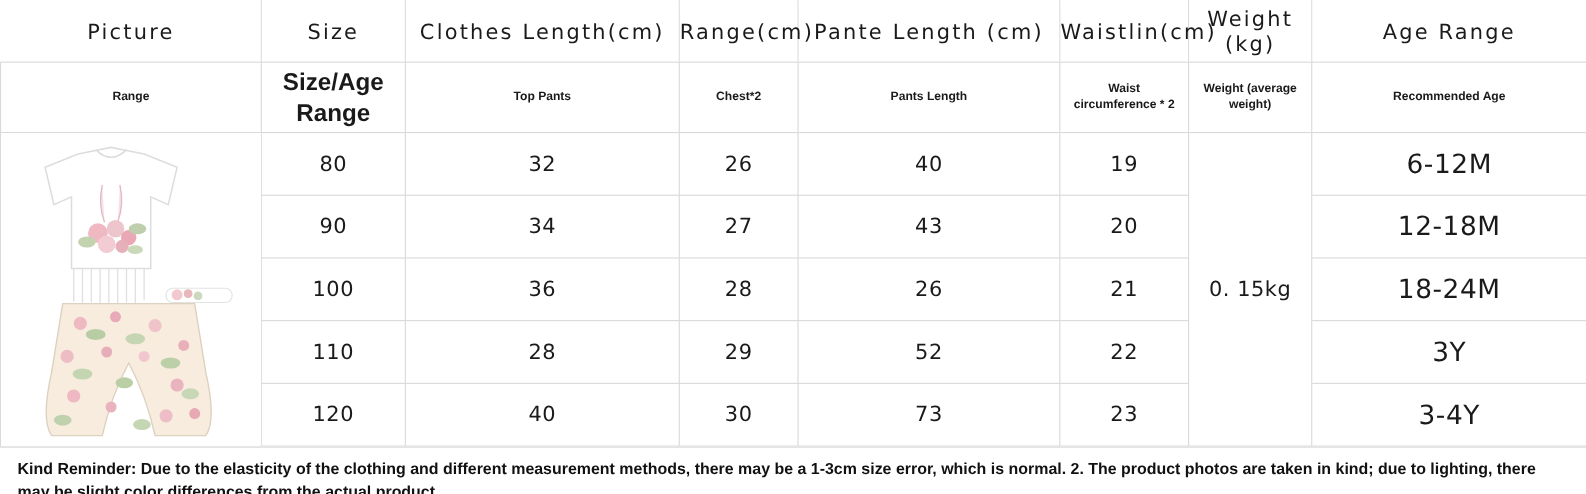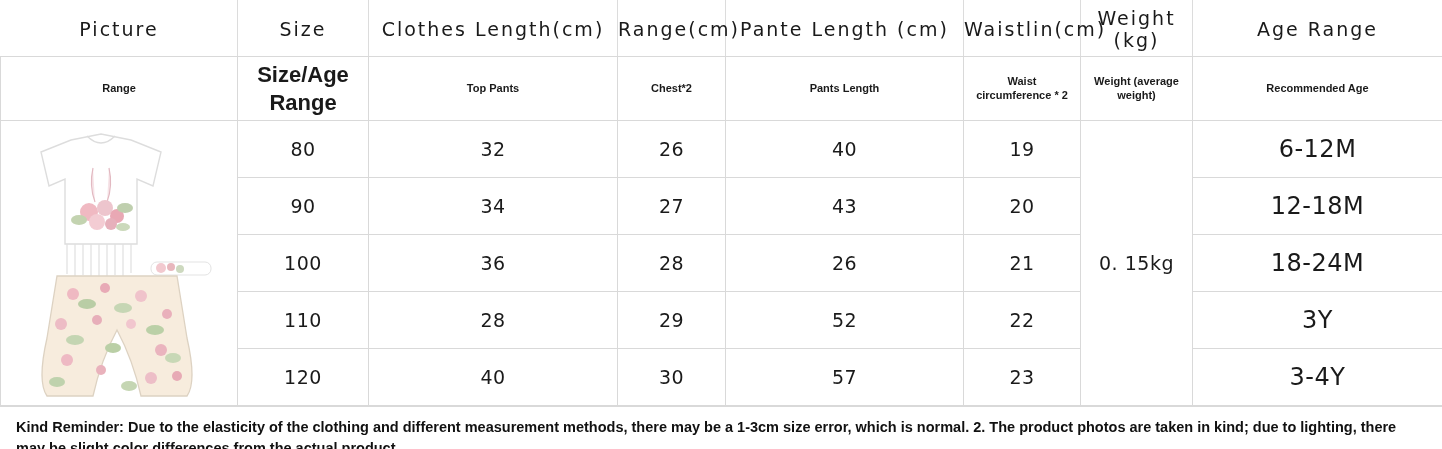--- a/index.html
+++ b/index.html
@@ -255,21 +255,21 @@
         <td>29</td>
         <td>52</td>
         <td>22</td>
         <td class="age-cell">3Y</td>
       </tr>
 
       <tr class="data">
         <td>120</td>
         <td>40</td>
         <td>30</td>
-        <td>57</td>
+        <td>73</td>
         <td>23</td>
         <td class="age-cell">3-4Y</td>
       </tr>
     </tbody>
   </table>
 
   <div class="reminder">Kind Reminder: Due to the elasticity of the clothing and different measurement methods, there may be a 1-3cm size error, which is normal. 2. The product photos are taken in kind; due to lighting, there may be slight color differences from the actual product.</div>
 
 </div>
 

